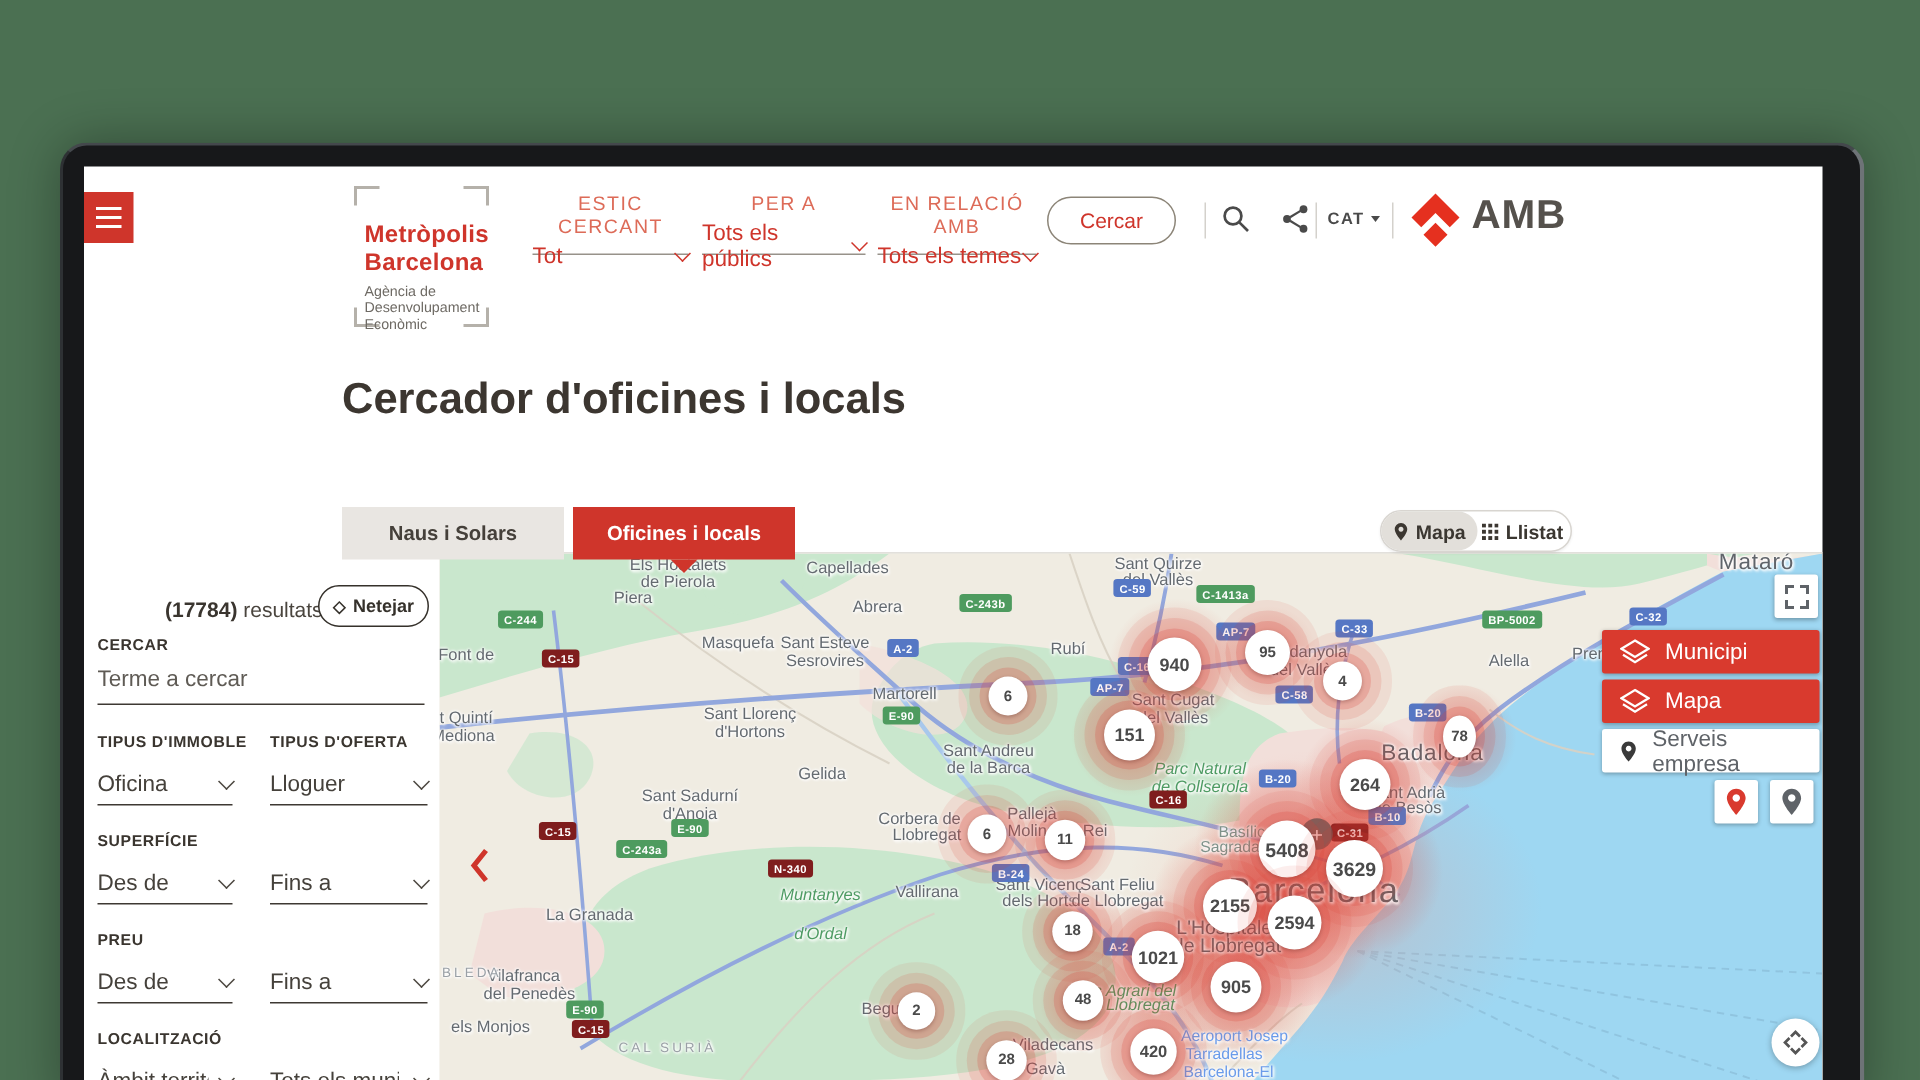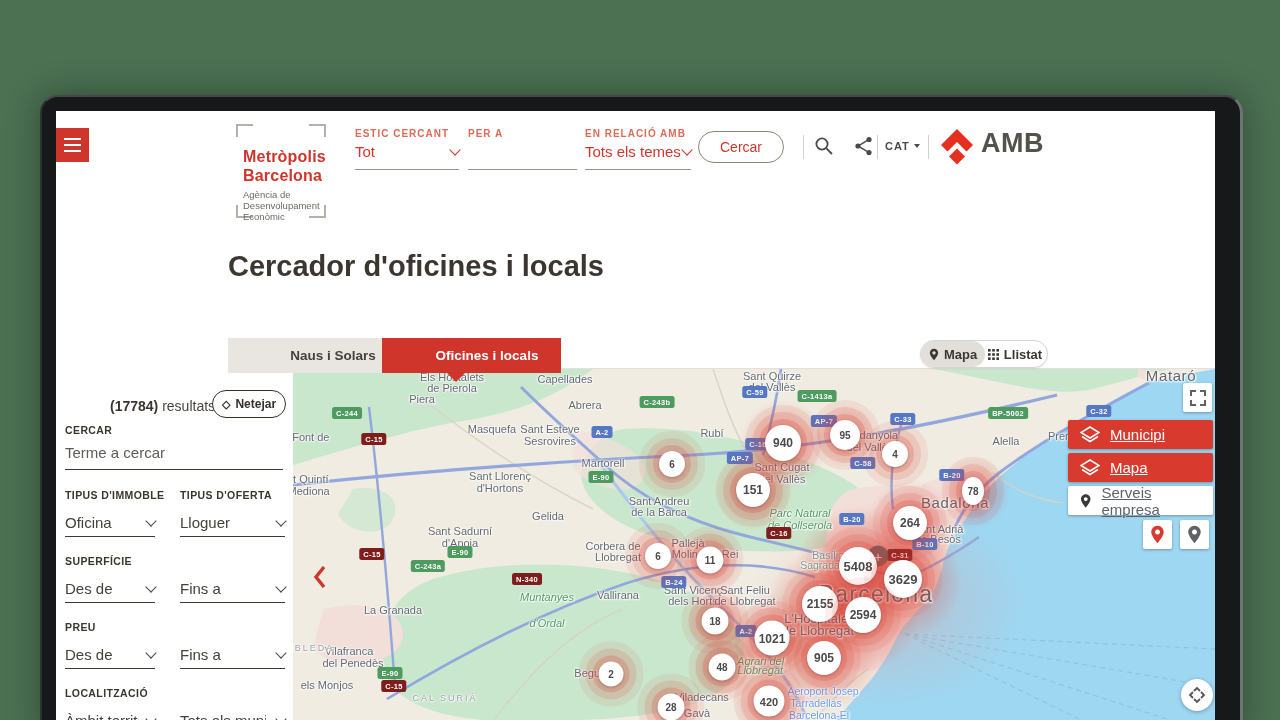--- a/index.html
+++ b/index.html
@@ -14,35 +14,35 @@
   .hamburger i{display:block;width:17px;height:2px;background:#fff;}
   .logo{left:180px;top:13px;width:90px;height:94px;}
   .logo .t{position:absolute;left:7px;font-weight:bold;color:#cf352b;font-size:16px;letter-spacing:.2px;}
   .logo .s{position:absolute;left:7px;font-size:9.5px;color:#6e6a64;}
   .corner{position:absolute;width:15px;height:11px;}
   .c-tl{left:0;top:0;border-left:2px solid #b5b1aa;border-top:2px solid #b5b1aa;}
   .c-tr{right:0;top:0;border-right:2px solid #b5b1aa;border-top:2px solid #b5b1aa;}
   .c-bl{left:0;bottom:0;border-left:2px solid #b5b1aa;border-bottom:2px solid #b5b1aa;}
   .c-br{right:0;bottom:0;border-right:2px solid #b5b1aa;border-bottom:2px solid #b5b1aa;}
   .hfield{top:17px;height:41px;border-bottom:1px solid #97928a;cursor:pointer;}
-  .hflabel{font-size:10px;font-weight:bold;letter-spacing:1px;color:#dd6b58;}
+  .hflabel{font-size:13px;font-weight:normal;letter-spacing:1px;color:#dd6b58;text-align:center;}
   .hfvalue{margin-top:4px;font-size:15px;color:#cf352b;display:flex;justify-content:space-between;align-items:center;}
   .chev{width:7px;height:7px;border-right:1.6px solid #cf352b;border-bottom:1.6px solid #cf352b;transform:rotate(45deg);margin-top:-4px;flex:none;}
   .schev{width:7px;height:7px;border-right:1.6px solid #4a453e;border-bottom:1.6px solid #4a453e;transform:rotate(45deg);margin-top:-4px;flex:none;}
   .cercar-btn{left:642px;top:20px;width:84px;height:30px;border:1.4px solid #8c8578;border-radius:16px;color:#cf352b;
               font-size:14px;display:flex;align-items:center;justify-content:center;background:#fff;cursor:pointer;}
   .hdiv{width:1px;height:24px;background:#d4d1cc;top:24px;}
   .hicon{top:24px;width:22px;height:22px;cursor:pointer;}
   .cat{left:829px;top:29px;font-size:11px;font-weight:bold;letter-spacing:1px;color:#4a4a4a;cursor:pointer;display:flex;align-items:center;gap:4px;}
   .caret{width:0;height:0;border-left:3.5px solid transparent;border-right:3.5px solid transparent;border-top:4px solid #4a4a4a;}
   .amb{left:884px;top:17px;display:flex;gap:7px;cursor:pointer;}
   .amb .word{font-size:27px;font-weight:bold;color:#55514c;letter-spacing:.5px;}
   
   .page-title{left:172px;top:139px;font-size:29px;font-weight:bold;color:#3c3630;}
-  .tab{top:227px;width:148px;height:35px;display:flex;align-items:center;justify-content:center;font-size:13.5px;font-weight:bold;cursor:pointer;z-index:6;padding-left:31px;}
+  .tab{top:227px;width:148px;height:35px;display:flex;align-items:center;justify-content:center;font-size:13.5px;font-weight:bold;cursor:pointer;z-index:6;}
   .tab.gray{left:172px;background:#e9e6e2;color:#45403a;}
   .tab.red{left:326px;background:#cf352b;color:#fff;}
   .tab-pointer{left:391px;top:262px;width:0;height:0;border-left:9px solid transparent;border-right:9px solid transparent;border-top:9px solid #cf352b;z-index:6;}
   .viewtoggle{left:864px;top:229px;width:126px;height:26px;border:1px solid #d8d5d0;border-radius:14px;background:#fff;z-index:6;display:flex;box-shadow:0 1px 2px rgba(0,0,0,.07);}
   .vseg{height:26px;display:flex;align-items:center;justify-content:center;gap:5px;font-size:13px;font-weight:bold;color:#3b3731;cursor:pointer;}
   .vseg.sel{width:64px;background:#e2dfda;border-radius:13px;}
   .vseg.plain{width:60px;}
   
   .results{left:54px;top:287px;font-size:14px;color:#4a453e;}
   .results b{color:#3a352f;}
@@ -80,21 +80,21 @@
   .mlabel.k-poi{color:#7f928a;font-size:10.5px;}
   .mlabel.k-a{font-size:9px;letter-spacing:2px;color:#9aa0a6;}
   .mlabel.k-apt{color:#6a9bea;font-size:10.5px;}
   .badge{position:absolute;transform:translate(-50%,-50%);font-size:7.5px;font-weight:bold;color:#fff;padding:1.5px 4px;border-radius:2.5px;z-index:2;letter-spacing:.3px;white-space:nowrap;}
   .badge.k-blue{background:#5577c4;}
   .badge.k-green{background:#4e9b5f;}
   .badge.k-red{background:#7f1d1d;}
   .cluster{position:absolute;transform:translate(-50%,-50%);background:#fff;border-radius:50%;display:flex;align-items:center;justify-content:center;
            font-weight:bold;color:#4a4a4a;z-index:3;cursor:pointer;
            box-shadow:0 0 0 6px rgba(217,66,53,.22),0 0 0 13px rgba(217,66,53,.14),0 0 0 20px rgba(217,66,53,.09),0 1px 3px rgba(0,0,0,.35);}
-  .mapbtn{position:absolute;height:29px;display:flex;align-items:center;gap:10px;padding:0 12px;font-size:15px;z-index:5;box-shadow:0 1px 3px rgba(0,0,0,.3);cursor:pointer;border-radius:2px;text-decoration:underline;}
+  .mapbtn{position:absolute;height:29px;display:flex;align-items:center;gap:10px;padding:0 12px;font-size:15px;z-index:5;box-shadow:0 1px 3px rgba(0,0,0,.3);cursor:pointer;border-radius:2px;}
   .mapbtn.red{background:#d93a2e;color:#fff;}
   .mapbtn.white{background:#fff;color:#5f6368;}
   .sqbtn{position:absolute;width:29px;height:29px;background:#fff;border-radius:2px;display:flex;align-items:center;justify-content:center;z-index:5;box-shadow:0 1px 3px rgba(0,0,0,.3);cursor:pointer;}
   .panbtn{position:absolute;width:32px;height:32px;background:#fff;border-radius:50%;display:flex;align-items:center;justify-content:center;z-index:5;box-shadow:0 1px 4px rgba(0,0,0,.3);cursor:pointer;}
   .pluscircle{position:absolute;transform:translate(-50%,-50%);width:21px;height:21px;border-radius:50%;background:rgba(90,90,90,.85);color:#fff;display:flex;align-items:center;justify-content:center;font-size:14px;z-index:3;cursor:pointer;}
   .collapse{position:absolute;left:20px;top:196px;z-index:5;cursor:pointer;}
   .aptic{position:absolute;left:463px;top:329px;width:15px;height:15px;border-radius:50%;background:#4b8df8;color:#fff;font-size:9px;display:flex;align-items:center;justify-content:center;z-index:2;}
 </style>
 </head>
 <body>
@@ -123,20 +123,24 @@
 
   <div class="abs hfield" style="left:299px;width:104px">
     <div class="hflabel">ESTIC CERCANT</div>
     <div class="hfvalue">
         <span>Tot</span>
         <span class="chev"></span>
       </div>
   </div>
   <div class="abs hfield" style="left:412px;width:109px">
     <div class="hflabel">PER A</div>
+    <div class="hfvalue">
+        <span>Tots els públics</span>
+        <span class="chev"></span>
+      </div>
   </div>
   <div class="abs hfield" style="left:529px;width:106px">
     <div class="hflabel">EN RELACIÓ AMB</div>
     <div class="hfvalue">
         <span>Tots els temes</span>
         <span class="chev"></span>
       </div>
   </div>
 
   <div class="abs cercar-btn">Cercar</div>

